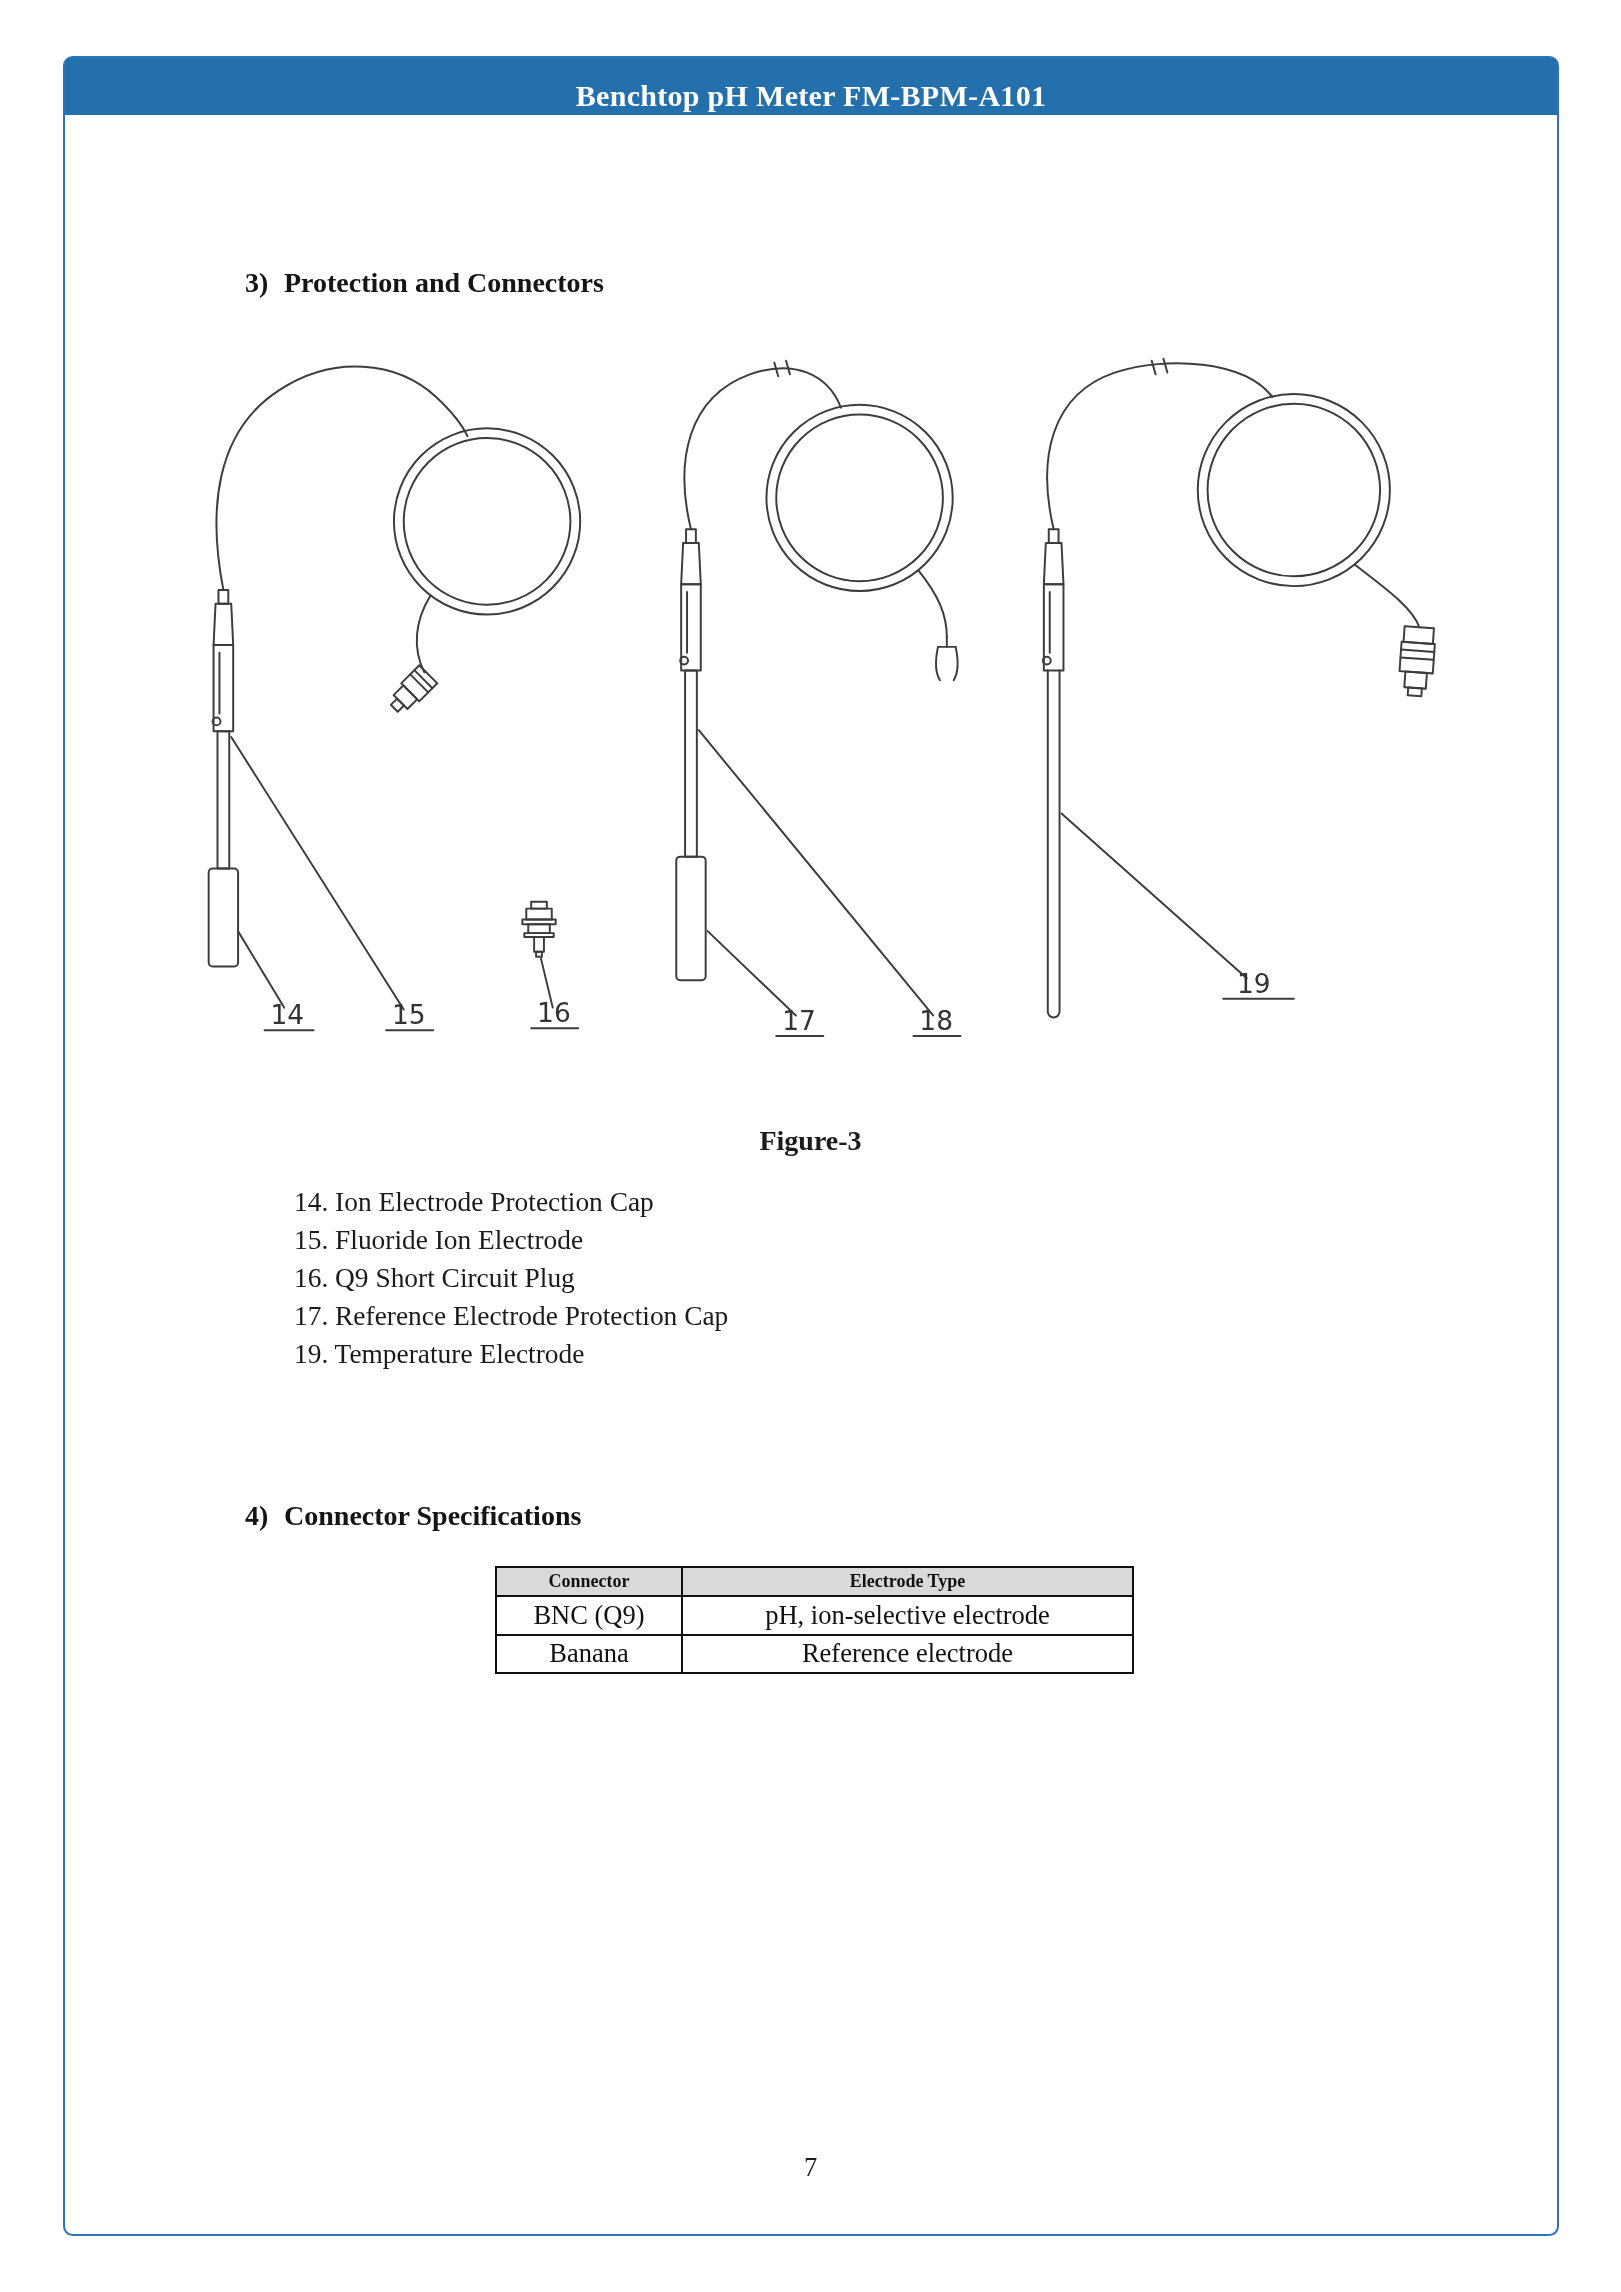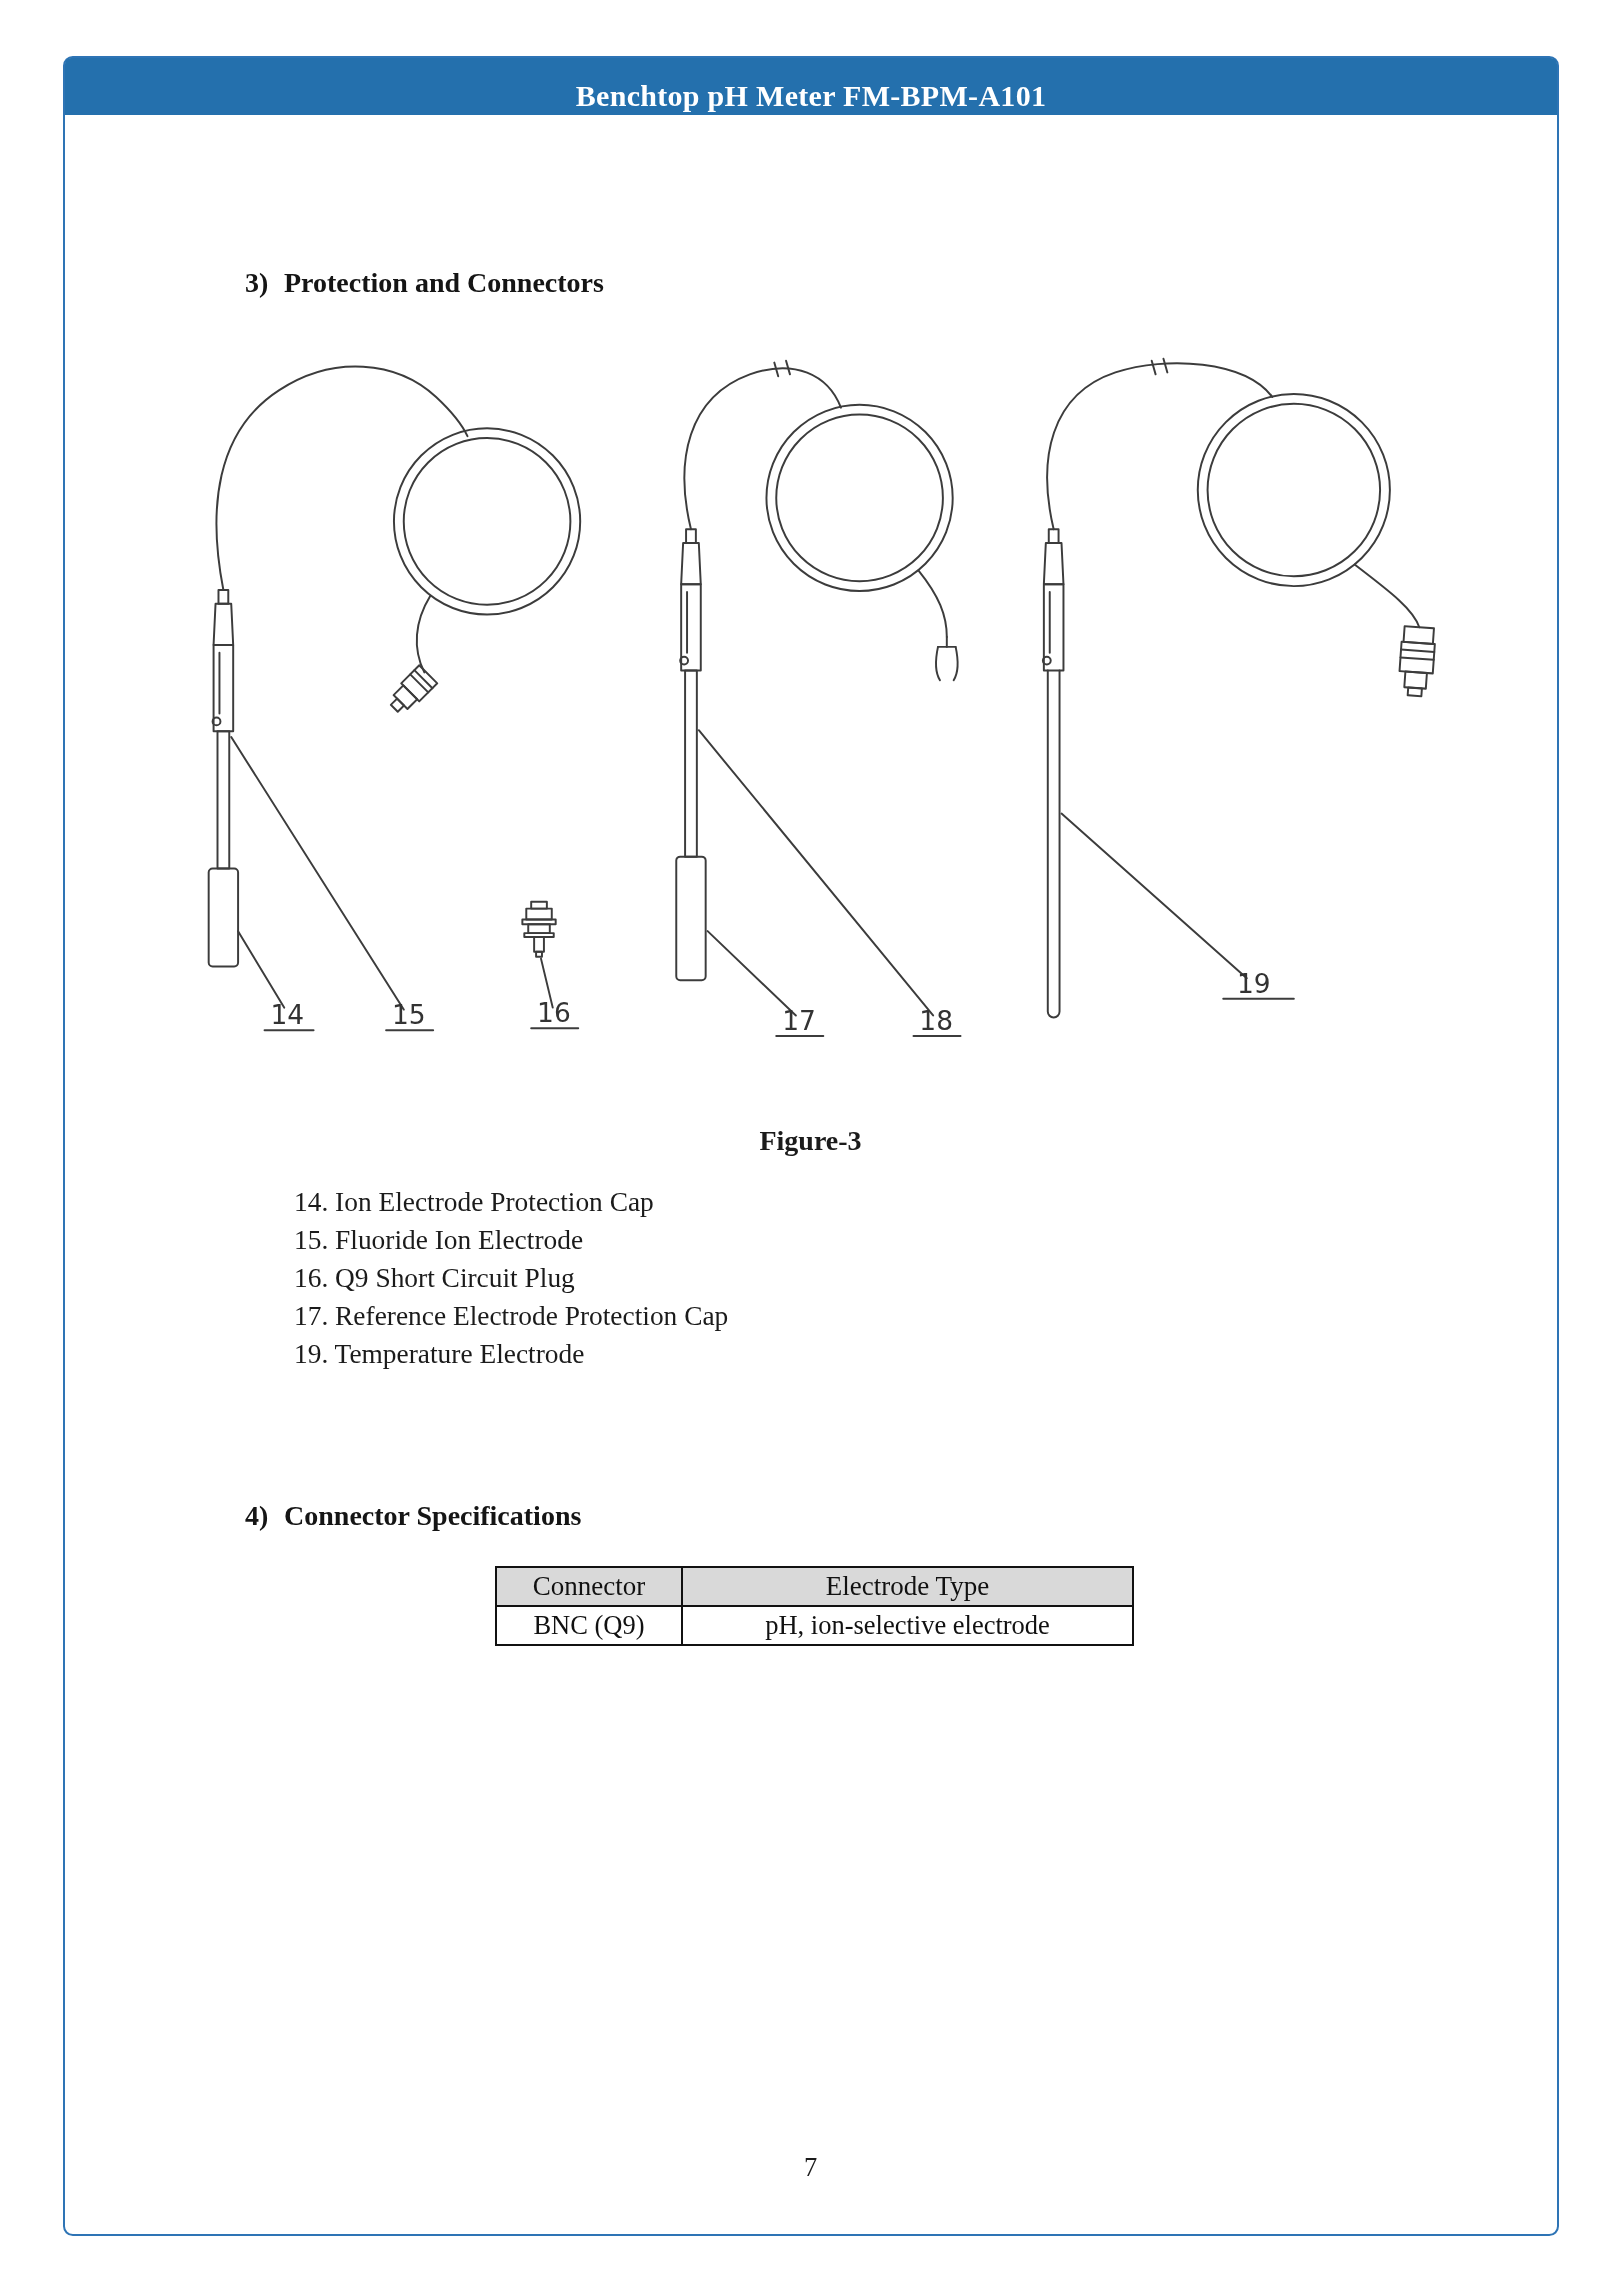--- a/index.html
+++ b/index.html
@@ -38,21 +38,21 @@
     position:absolute; left:294px; top:1183px;
     font-size:27.4px; line-height:38px; color:#1b1b1b;
   }
   .spec-table-wrap { position:absolute; left:495px; top:1566px; }
   table.spec-table { border-collapse:collapse; font-size:26.5px; color:#111; }
   table.spec-table th, table.spec-table td {
     border:2px solid #111111; text-align:center; padding:2.9px 13.7px;
   }
   table.spec-table th {
     background:var(--table-header-bg, #d9d9d9);
-    font-weight:normal; font-size:27px;
+    font-weight:bold; font-size:18px;
   }
   table.spec-table th:first-child, table.spec-table td:first-child { width:186px; }
   table.spec-table th:last-child,  table.spec-table td:last-child  { width:451px; }
   .page-number {
     position:absolute; left:0; top:2152px; width:1621px;
     text-align:center; font-size:26.5px;
   }
 </style>
 </head>
 <body>
@@ -202,18 +202,22 @@
       <tr>
         <th>Connector</th>
         <th>Electrode Type</th>
       </tr>
     </thead>
     <tbody>
       <tr>
         <td>BNC (Q9)</td>
         <td>pH, ion-selective electrode</td>
       </tr>
+      <tr>
+        <td>Banana</td>
+        <td>Reference electrode</td>
+      </tr>
     </tbody>
   </table>
 </div>
 
 <div class="page-number">7</div>
 
 
 </body></html>

